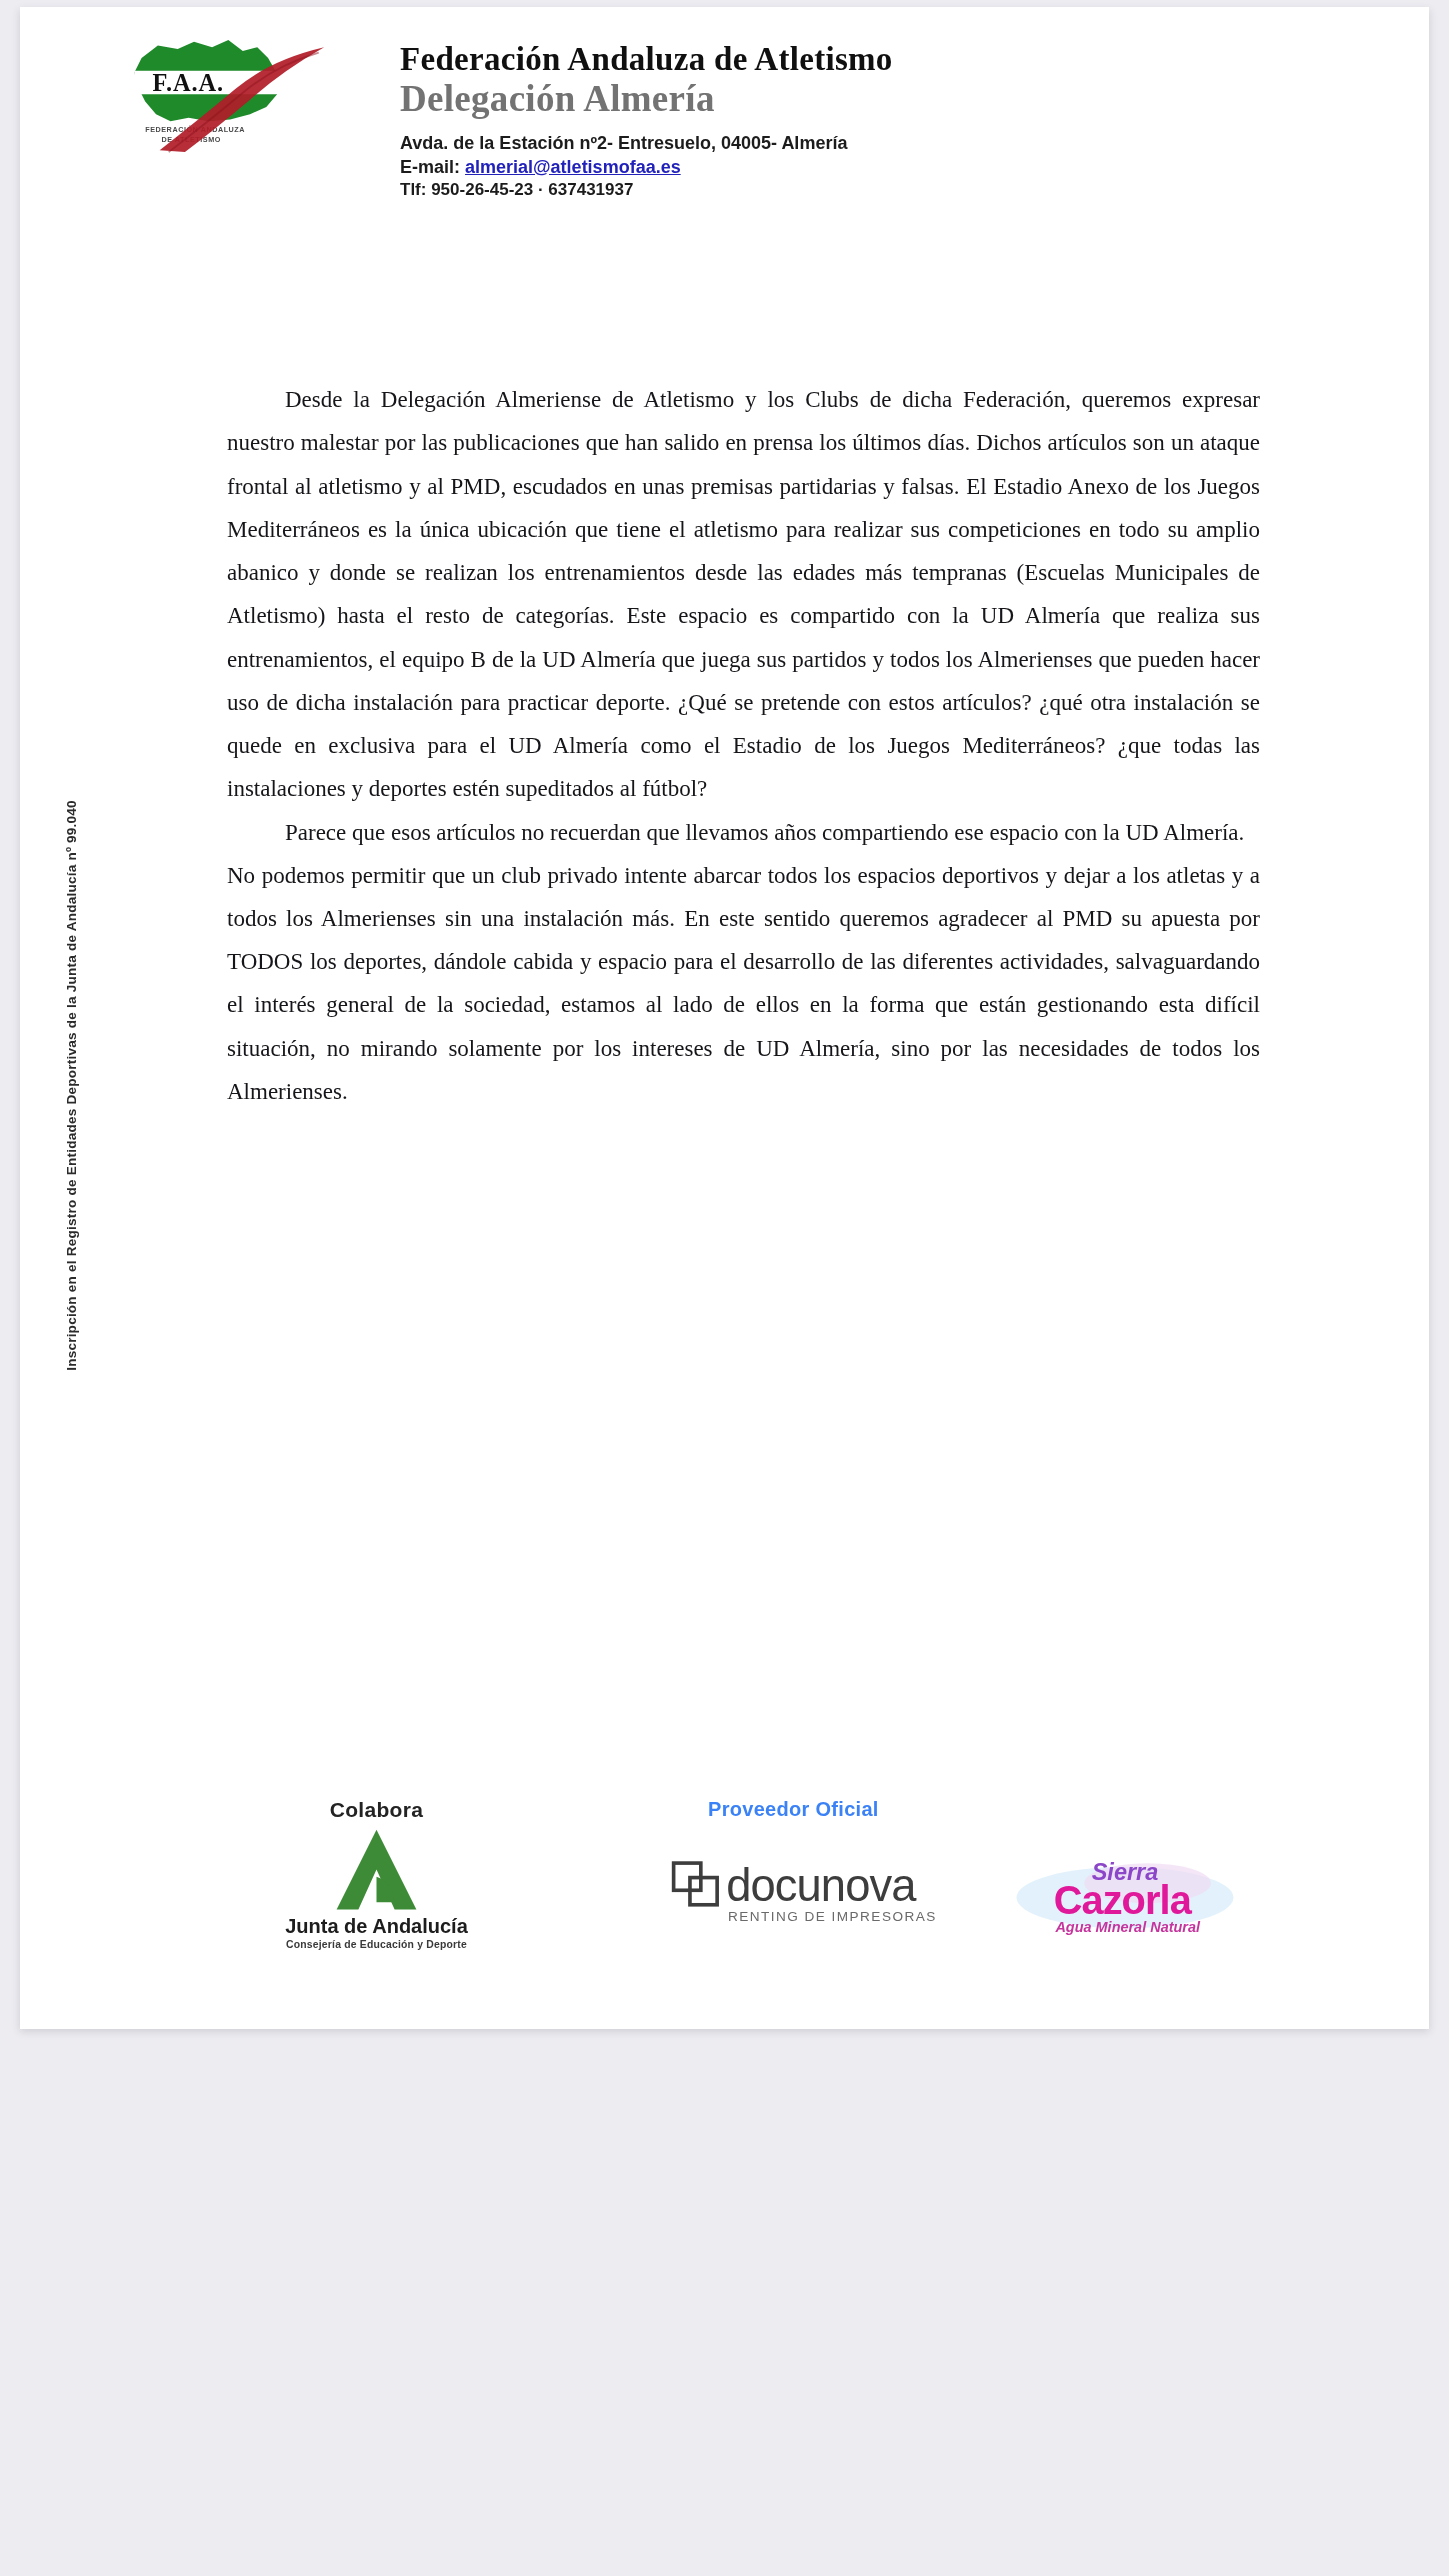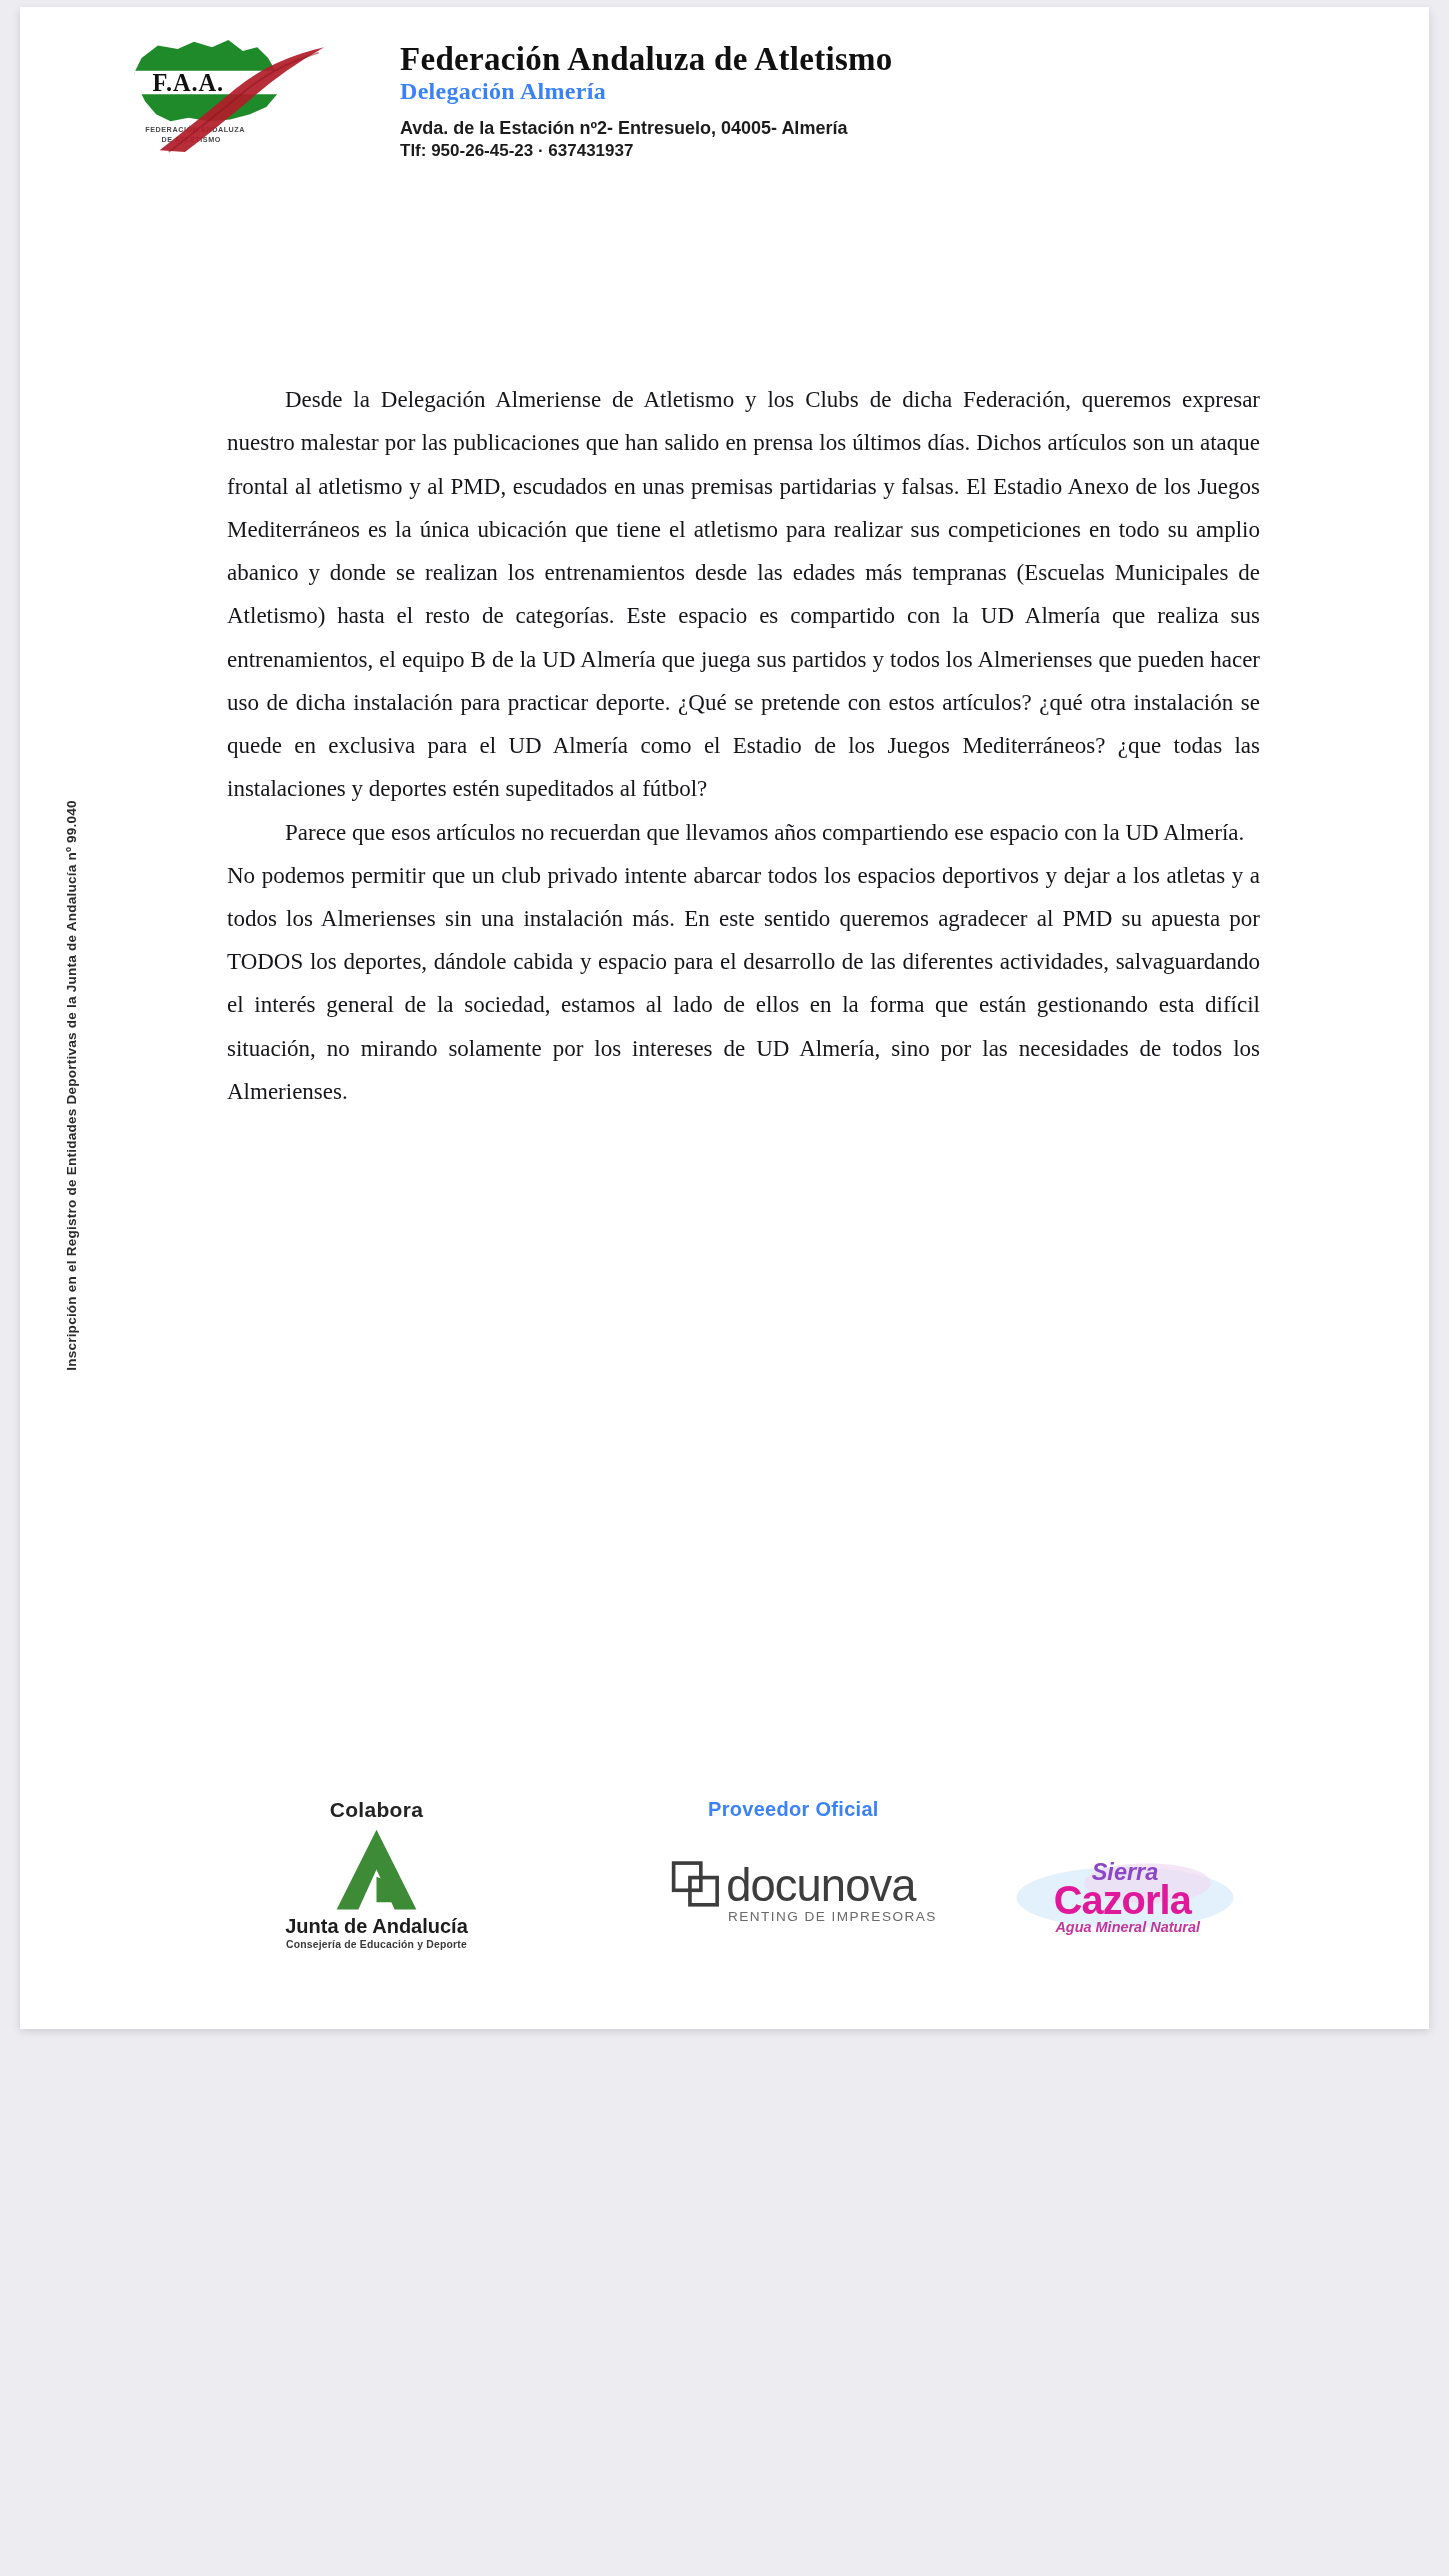--- a/index.html
+++ b/index.html
@@ -68,23 +68,23 @@
   .org-line1 {
     font-family: "Liberation Serif", "DejaVu Serif", serif;
     font-size: 33px;
     font-weight: bold;
     color: #101010;
     letter-spacing: 0.3px;
     line-height: 1.12;
   }
   .org-line2 {
     font-family: "Liberation Serif", "DejaVu Serif", serif;
-    font-size: 24px;
-    font-weight: bold;
-    color: #3b82f6;
+    font-size: 37px;
+    font-weight: bold;
+    color: #737373;
     letter-spacing: 0.3px;
     line-height: 1.12;
   }
   .addr-line {
     font-family: "Liberation Sans", "DejaVu Sans", sans-serif;
     font-size: 18px;
     font-weight: 600;
     color: #1c1c1c;
     margin-top: 11px;
     line-height: 1.35;
@@ -223,20 +223,23 @@
 
         <path d="M50 132 Q96 96 134 64 Q172 32 232 18 Q186 44 150 76 Q112 108 78 134 Z" fill="#b11c28" opacity="0.92"></path>
         <path d="M60 134 Q104 100 140 70 Q178 38 226 24" stroke="#8f141e" stroke-width="2" fill="none" opacity="0.5"></path>
       </svg>
     </div>
 
     <div class="header-text">
       <div class="org-line1">Federación Andaluza de Atletismo</div>
       <div class="org-line2">Delegación Almería</div>
       <div class="addr-line">Avda. de la Estación nº2- Entresuelo, 04005- Almería</div>
+      <div class="email-line">
+        <span>E-mail: </span><a class="email-link" href="#">almerial@atletismofaa.es</a>
+      </div>
       <div class="tel-line">Tlf: 950-26-45-23 · 637431937</div>
     </div>
   </div>
 
   <div class="letter-body">
     <p class="para indented">Desde la Delegación Almeriense de Atletismo y los Clubs de dicha Federación, queremos expresar nuestro malestar por las publicaciones que han salido en prensa los últimos días. Dichos artículos son un ataque frontal al atletismo y al PMD, escudados en unas premisas partidarias y falsas. El Estadio Anexo de los Juegos Mediterráneos es la única ubicación que tiene el atletismo para realizar sus competiciones en todo su amplio abanico y donde se realizan los entrenamientos desde las edades más tempranas (Escuelas Municipales de Atletismo) hasta el resto de categorías. Este espacio es compartido con la UD Almería que realiza sus entrenamientos, el equipo B de la UD Almería que juega sus partidos y todos los Almerienses que pueden hacer uso de dicha instalación para practicar deporte. ¿Qué se pretende con estos artículos? ¿qué otra instalación se quede en exclusiva para el UD Almería como el Estadio de los Juegos Mediterráneos? ¿que todas las instalaciones y deportes estén supeditados al fútbol?</p>
     <p class="para indented">Parece que esos artículos no recuerdan que llevamos años compartiendo ese espacio con la UD Almería.</p>
     <p class="para">No podemos permitir que un club privado intente abarcar todos los espacios deportivos y dejar a los atletas y a todos los Almerienses sin una instalación más. En este sentido queremos agradecer al PMD su apuesta por TODOS los deportes, dándole cabida y espacio para el desarrollo de las diferentes actividades, salvaguardando el interés general de la sociedad, estamos al lado de ellos en la forma que están gestionando esta difícil situación, no mirando solamente por los intereses de UD Almería, sino por las necesidades de todos los Almerienses.</p>
   </div>
 

